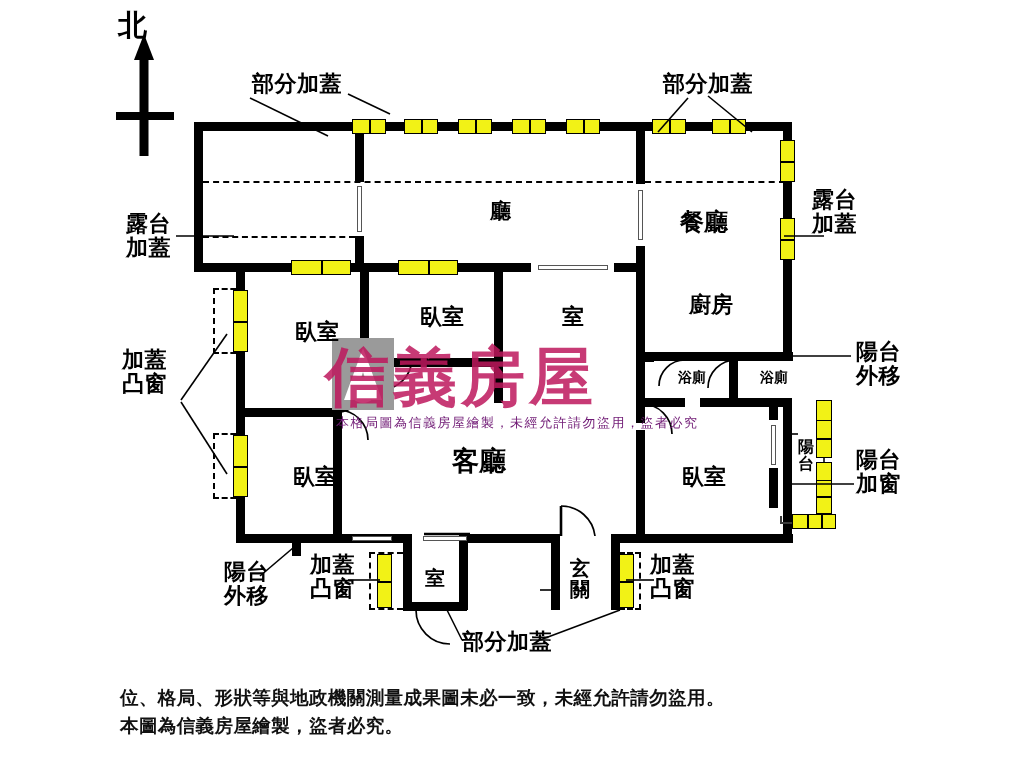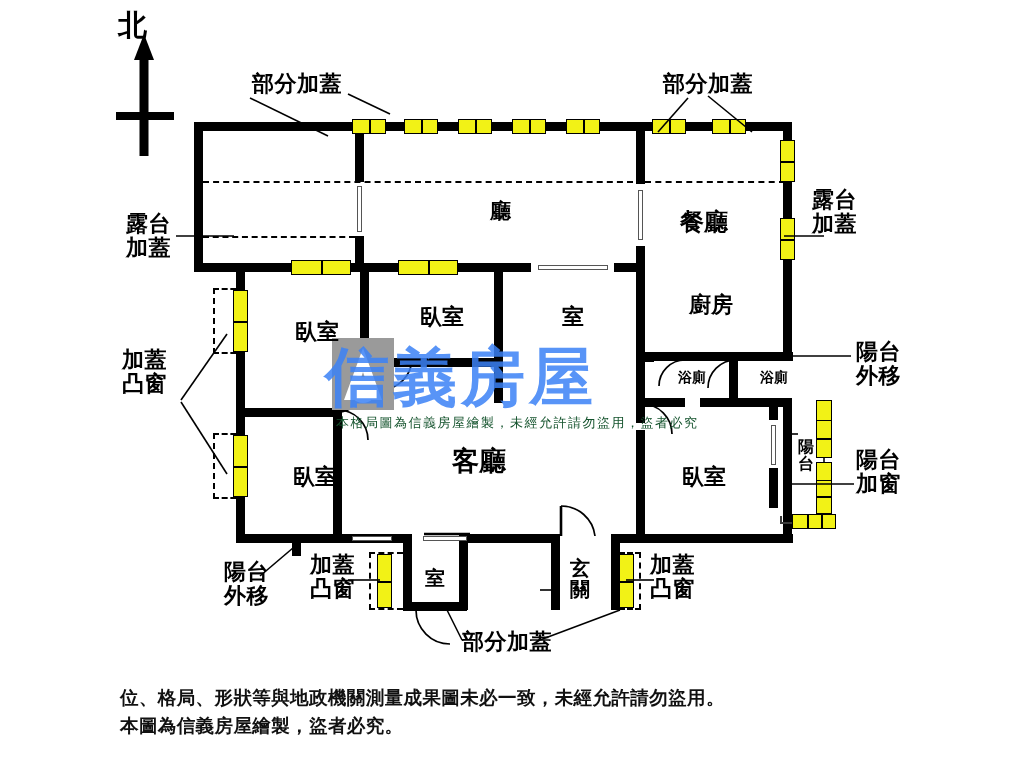--- a/index.html
+++ b/index.html
@@ -120,39 +120,39 @@
     font-weight: 700;
     color: #000;
   }
   
   #watermark {
     position: absolute;
     left: 325px;
     top: 334px;
     width: 380px;
     height: 80px;
-    color: #3b82f6;
+    color: #be185d;
     font-size: 64px;
     font-weight: 700;
     letter-spacing: 4px;
     white-space: pre;
     opacity: 0.85;
   }
   #watermark-mark {
     position: absolute;
     left: 332px;
     top: 338px;
     width: 62px;
     height: 72px;
   }
   #watermark-sub {
     position: absolute;
     left: 336px;
     top: 414px;
-    color: #14532d;
+    color: #701a75;
     font-size: 13px;
     letter-spacing: 1.5px;
     white-space: pre;
     font-weight: 500;
   }
   
   #disclaimer {
     position: absolute;
     left: 120px;
     top: 684px;

